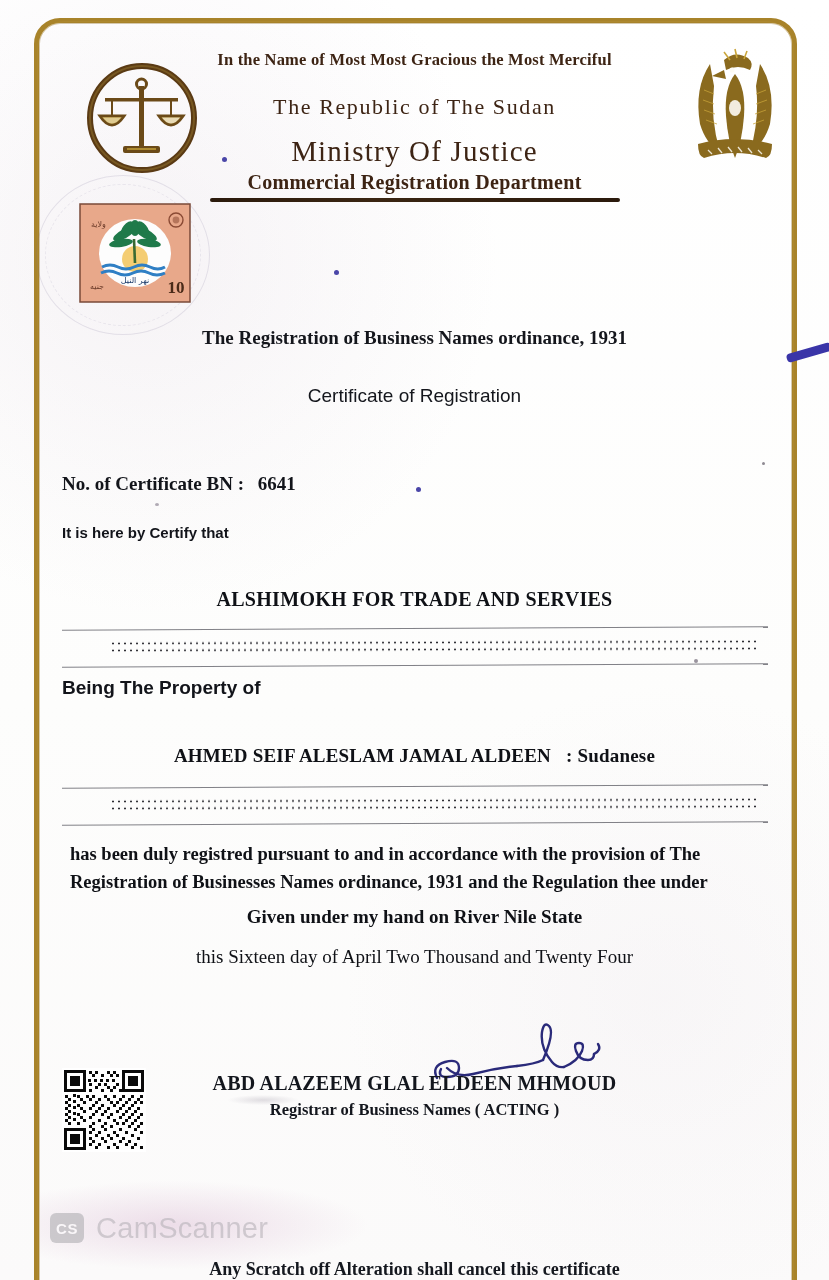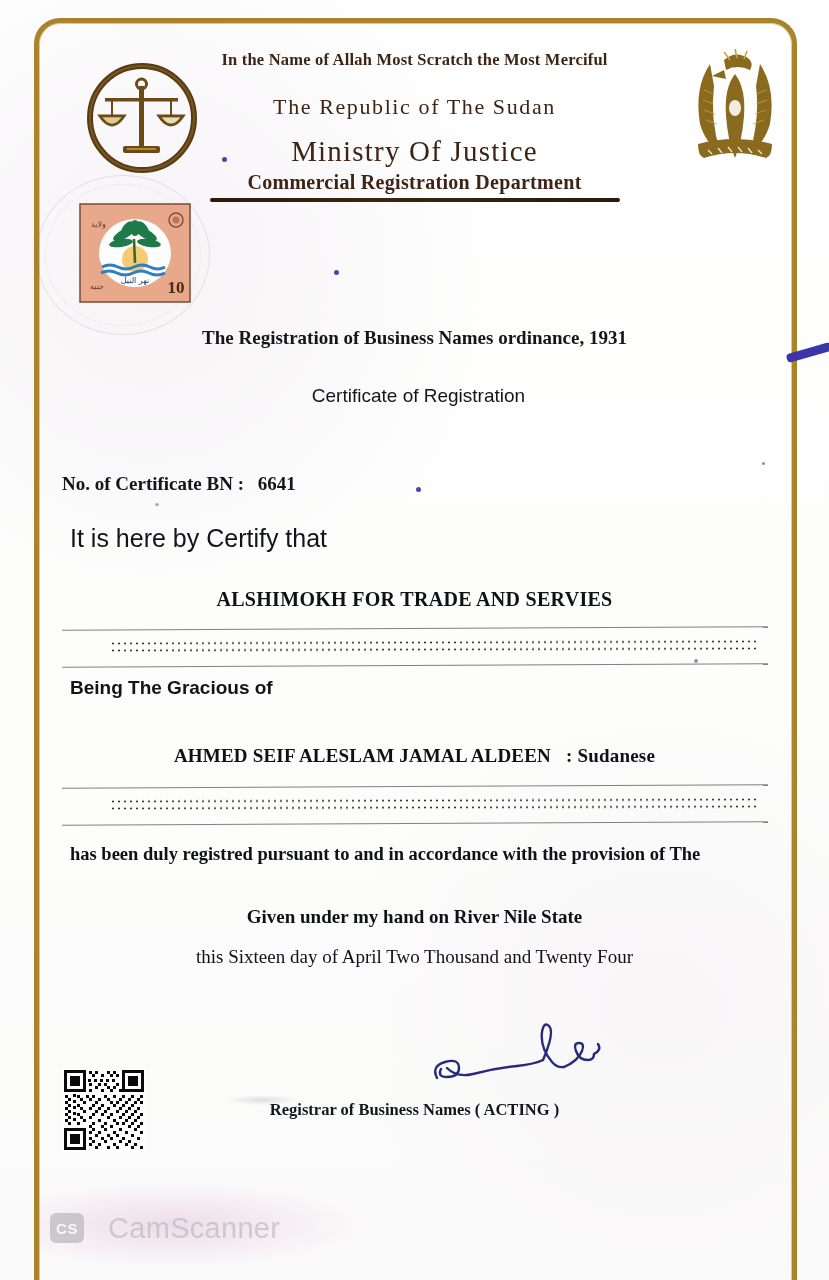--- a/index.html
+++ b/index.html
@@ -67,26 +67,26 @@
   
   #rev-stamp{position:absolute;left:79px;top:203px;width:112px;height:100px;}
 
   
   #emblem{position:absolute;left:680px;top:46px;width:110px;height:120px;}
 
   
   #body{position:absolute;left:0;right:0;top:0;}
   .ctr{text-align:center;}
   .serif{font-family:"Liberation Serif",serif;}
-  .sans{font-family:"Liberation Sans",sans-serif;padding-left:8px;}
+  .sans{font-family:"Liberation Sans",sans-serif;}
 
   #ordinance{position:absolute;left:0;right:0;top:327px;font-size:19px;font-weight:bold;color:#14161c;}
   #cert-title{position:absolute;left:0;right:0;top:385px;font-size:19px;font-weight:normal;color:#14161c;}
   #cert-no{position:absolute;left:62px;top:473px;font-size:19px;font-weight:bold;color:#12141a;}
-  #certify{position:absolute;left:62px;top:524px;font-size:25px;font-weight:normal;color:#12141a;}
+  #certify{position:absolute;left:62px;top:524px;font-size:15px;font-weight:bold;color:#12141a;}
 
   #biz-name{position:absolute;left:0;right:0;top:588px;font-size:20px;font-weight:bold;color:#0f1116;letter-spacing:.3px;}
   #owner-name{position:absolute;left:0;right:0;top:745px;font-size:19px;font-weight:bold;color:#0f1116;letter-spacing:.2px;}
   #property-of{position:absolute;left:62px;top:677px;font-size:19px;font-weight:bold;color:#12141a;}
 
   
   .rule-group{position:absolute;left:62px;width:706px;height:38px;}
   #rule-1{top:628px;}
   #rule-2{top:786px;}
   .rule-group .thin{
@@ -134,21 +134,21 @@
   #speck1{left:334px;top:270px;width:5px;height:5px;background:#4a46a8;}
   #speck2{left:416px;top:487px;width:5px;height:5px;background:#4a46a8;}
   #speck3{left:762px;top:462px;width:3px;height:3px;background:#8e8a92;}
   #speck4{left:222px;top:157px;width:5px;height:5px;background:#4a46a8;}
   #speck5{left:155px;top:503px;width:4px;height:3px;background:#b0aab4;}
   #speck6{left:694px;top:659px;width:4px;height:4px;background:#9a949e;}
 
   
   #cam{
     position:absolute;left:50px;top:1206px;height:44px;
-    display:flex;align-items:center;gap:24px;
+    display:flex;align-items:center;gap:12px;
     opacity:.55;
   }
   #cam-badge{
     width:34px;height:30px;border-radius:6px;
     background:#a9a9ad;color:#ffffff;
     font-family:"Liberation Sans",sans-serif;font-weight:bold;font-size:15px;
     display:flex;align-items:center;justify-content:center;letter-spacing:.5px;
   }
   #cam-text{
     font-family:"Liberation Sans",sans-serif;font-size:29px;color:#b2aeb4;
@@ -285,21 +285,21 @@
         <path d="M58 101 L62 106"></path>
           <path d="M68 102 L72 107"></path>
           <path d="M78 104 L82 108"></path>
       </g>
     </svg>
   </div>
 
   <div id="pen-mark"></div>
 
   <div id="hdr">
-    <div class="h-line" id="h-bismillah">In the Name of Allah Most Scratch the Most Merciful</div>
+    <div class="h-line" id="h-bismillah">In the Name of Most Most Gracious the Most Merciful</div>
     <div class="h-line" id="h-republic">The Republic of The Sudan</div>
     <div class="h-line" id="h-ministry">Ministry Of Justice</div>
     <div class="h-line" id="h-dept">Commercial Registration Department</div>
     <div id="h-rule"></div>
   </div>
 
   <div id="body">
 
     <div id="ordinance" class="ctr serif">The Registration of Business Names ordinance, 1931</div>
     <div id="cert-title" class="ctr sans">Certificate of Registration</div>
@@ -313,36 +313,37 @@
 
     <div id="biz-name" class="ctr serif">ALSHIMOKH FOR TRADE AND SERVIES</div>
 
     <div class="rule-group" id="rule-1">
       <div class="thin top"></div>
       <div class="dots d1"></div>
       <div class="dots d2"></div>
       <div class="thin bot"></div>
     </div>
 
-    <div id="property-of" class="sans">Being The Gracious of</div>
+    <div id="property-of" class="sans">Being The Property of</div>
 
     <div id="owner-name" class="ctr serif">
       <span>AHMED SEIF ALESLAM JAMAL ALDEEN</span>
       <span style="padding-left:10px;font-weight:bold">: Sudanese</span>
     </div>
 
     <div class="rule-group" id="rule-2">
       <div class="thin top"></div>
       <div class="dots d1"></div>
       <div class="dots d2"></div>
       <div class="thin bot"></div>
     </div>
 
     <div id="legal" class="serif">
       <div class="l1">has been duly registred pursuant to and in accordance with the provision of  The</div>
+      <div class="l1">Registration of Businesses Names ordinance, 1931 and the Regulation thee under</div>
     </div>
 
     <div id="given" class="ctr serif">Given under my hand on River Nile State</div>
     <div id="date-line" class="ctr serif">this Sixteen day of April Two Thousand and Twenty Four</div>
   </div>
 
   <div id="sig-svg">
     <svg viewBox="0 0 200 70" width="200" height="70">
       <g fill="none" stroke="#2a2a7a" stroke-width="2.4" stroke-linecap="round" stroke-linejoin="round">
         <path d="M12 56 q-6 -12 8 -16 q14 -4 14 6 q0 9 -12 9 q-10 0 -6 -8"></path>
@@ -350,20 +351,21 @@
         <path d="M92 44 q18 -2 26 -6"></path>
         <path d="M118 38 q12 -28 6 -34 q-5 -5 -7 6 q-2 16 10 30 q5 6 12 5"></path>
         <path d="M139 45 q14 -6 18 -16 q3 -8 -3 -8 q-6 0 -3 8 q3 9 12 9 q6 0 6 -6"></path>
         <path d="M169 32 q8 -4 4 -10"></path>
       </g>
     </svg>
   </div>
 
   <div id="smudge"></div>
 
+  <div id="registrar-name" class="ctr serif">ABD ALAZEEM GLAL ELDEEN MHMOUD</div>
   <div id="registrar-title" class="ctr serif">Registrar of Business Names ( ACTING )</div>
 
   <div id="qr">
     <svg viewBox="0 0 84 84" width="84" height="96" shape-rendering="crispEdges">
       <rect width="84" height="84" fill="#ffffff"></rect>
       <g fill="#0a0a0a">
 
         <rect x="2" y="2" width="22" height="22"></rect>
           <rect x="5" y="5" width="16" height="16" fill="#fff"></rect>
           <rect x="8" y="8" width="10" height="10"></rect>
@@ -529,14 +531,15 @@
   <div class="speck" id="speck4"></div>
   <div class="speck" id="speck5"></div>
   <div class="speck" id="speck6"></div>
 
   <div id="cam-glow"></div>
   <div id="cam">
     <div id="cam-badge">CS</div>
     <div id="cam-text">CamScanner</div>
   </div>
 
+  <div id="warning">Any Scratch off Alteration shall cancel this certificate</div>
 
 </div>
 
 </body></html>

